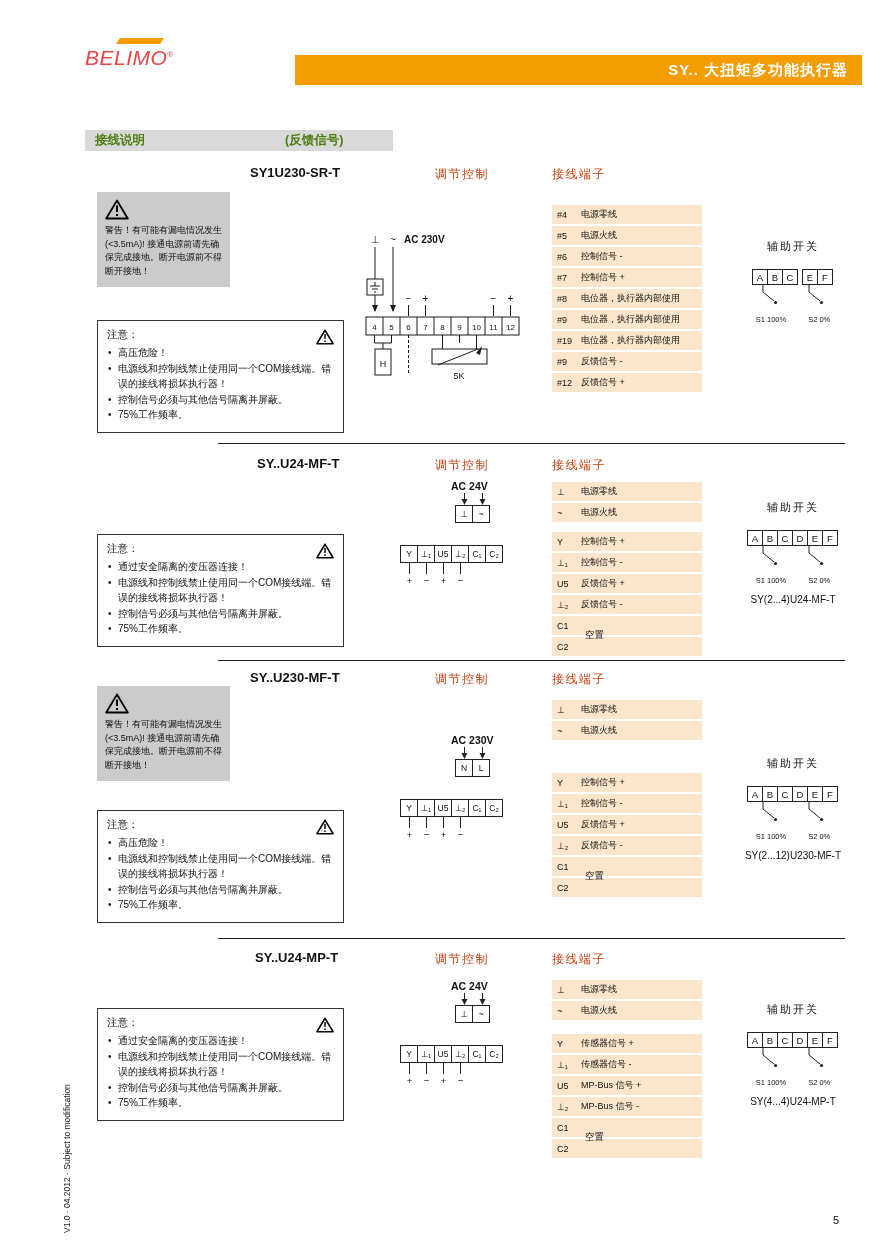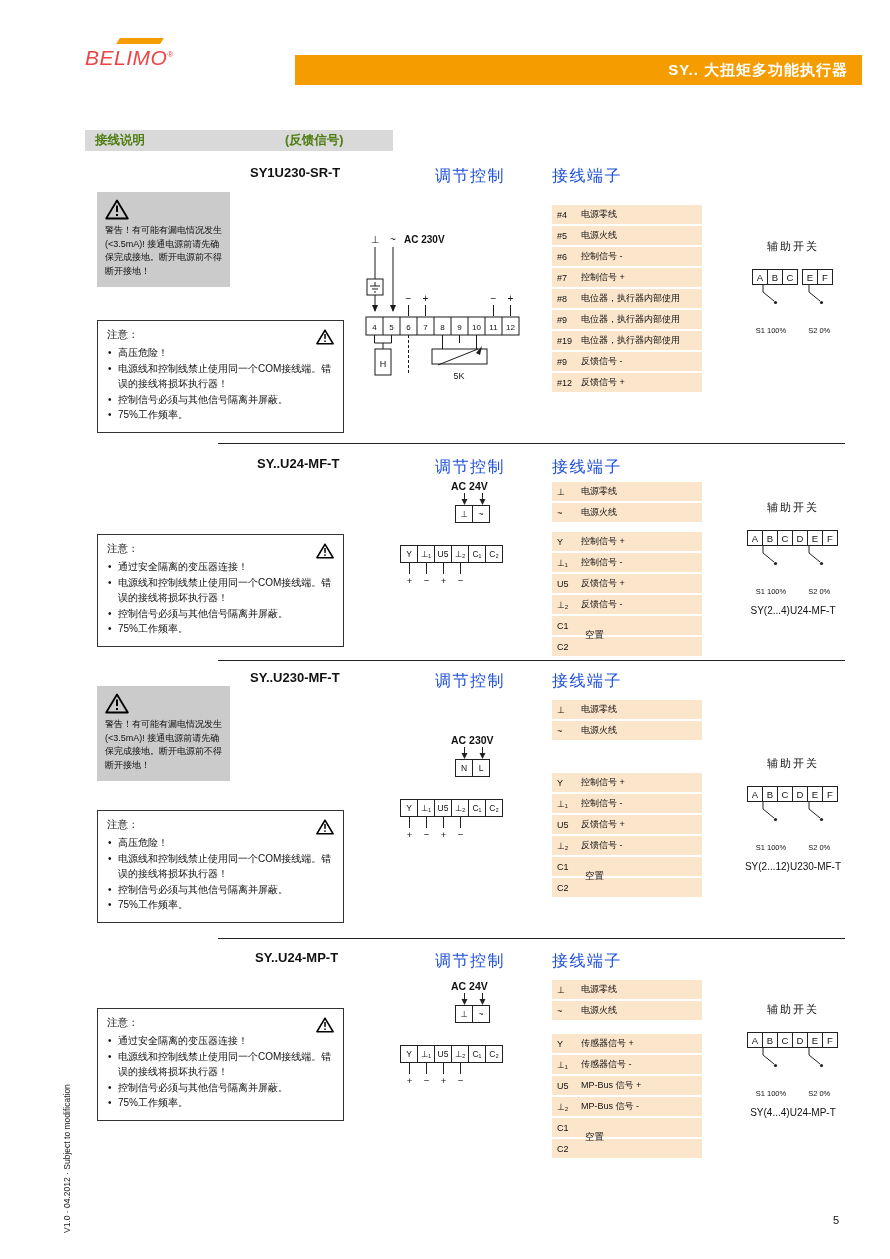--- a/index.html
+++ b/index.html
@@ -15,21 +15,21 @@
   .topbar{left:295px;top:55px;width:567px;height:30px;background:#F59C00;color:#fff;display:flex;align-items:center;justify-content:flex-end;padding-right:14px;font-size:15px;font-weight:bold;letter-spacing:1px}
   .graybar{left:85px;top:130px;width:308px;height:21px;background:#D9D9D9;font-size:12.5px;font-weight:bold;display:flex;align-items:center;color:#4d7c0f}
   .graybar .t1{padding-left:10px}
   .graybar .t2{position:absolute;left:200px}
 
   .sep{height:1px;background:#222;left:218px;width:627px}
 
   
   .sec{position:absolute;left:12px;width:890px}
   .model{position:absolute;font-size:13px;font-weight:bold}
-  .colhead{position:absolute;font-size:16px;letter-spacing:1.5px;color:#1d4ed8}
+  .colhead{position:absolute;font-size:12px;letter-spacing:1.5px;color:#c2410c}
 
   
   .graywarn{position:absolute;left:85px;width:133px;background:#CBCBCB;padding:7px 8px 9px;font-size:9px;line-height:1.5;color:#111}
   .graywarn p{margin-top:4px}
   .warn-tri{display:block}
   .notice{position:absolute;left:85px;width:247px;border:1px solid #333;padding:7px 9px 9px;font-size:10px;background:#fff}
   .notice .ntitle{font-size:10.5px}
   .notice .tri-corner{position:absolute;top:8px;right:9px}
   .bullets{list-style:none;margin-top:3px}
   .bullets li{padding-left:11px;position:relative;line-height:1.55;font-size:10px}
@@ -55,21 +55,21 @@
   .sign i{width:1px;height:11px;background:#222}
   .sign em{font-style:normal;font-size:9.5px;margin-top:1px}
 
   
   .aux{position:absolute;width:130px;text-align:center}
   .aux-title{font-size:11px;letter-spacing:2px}
   .aux-boxes{display:flex;justify-content:center;margin-top:15px}
   .auxbox{width:16px;height:16px;border:1px solid #222;margin-left:-1px;display:flex;align-items:center;justify-content:center;font-size:9.5px;background:#fff;flex:none}
   .aux-gap .auxbox:nth-child(3){margin-right:5px}
   .auxglyph{display:block;margin:0 auto}
-  .aux-slabels{display:flex;justify-content:center;gap:22px;font-size:7.5px;margin-top:17px}
+  .aux-slabels{display:flex;justify-content:center;gap:22px;font-size:7.5px;margin-top:6px}
   .aux-caption{margin-top:9px;font-size:10px;white-space:nowrap}
 
   
   .diag1{position:absolute}
 
   
   .footer-vert{left:62px;top:1233px;transform:rotate(-90deg);transform-origin:0 0;font-size:8.5px;white-space:nowrap;color:#222}
   .pagenum{left:833px;top:1214px;font-size:11px}
 
   svg text{font-family:"Liberation Sans","DejaVu Sans",sans-serif}

